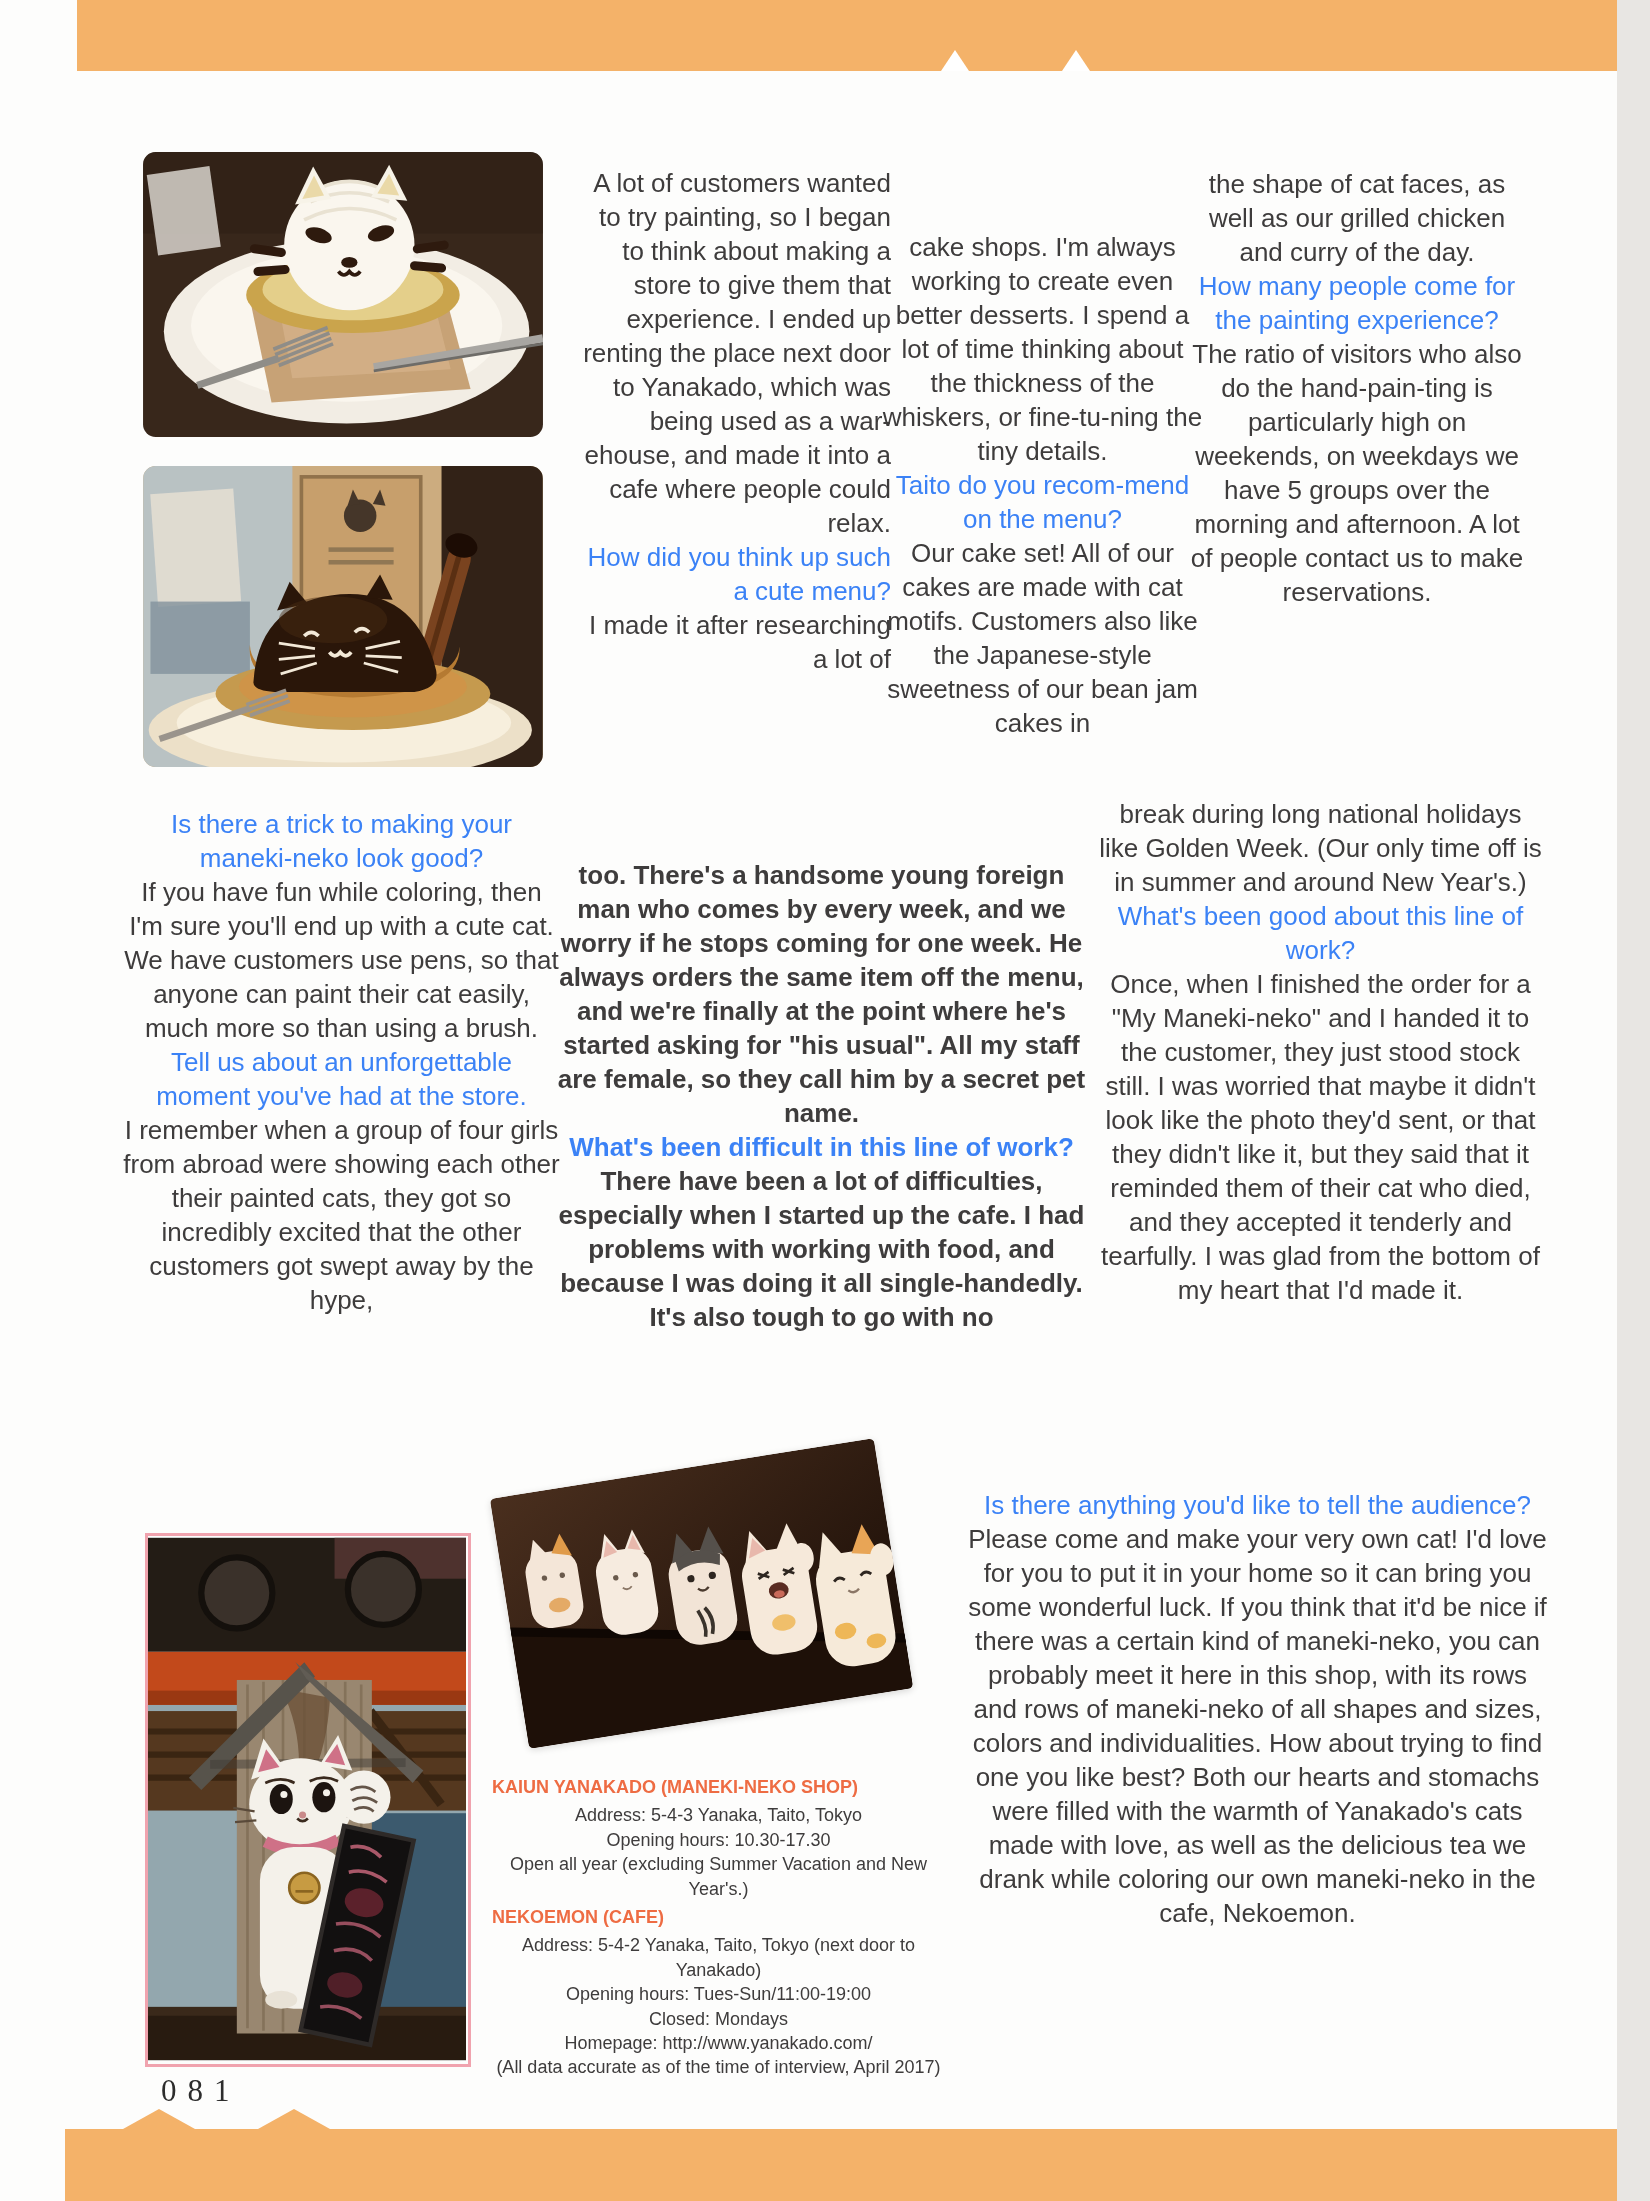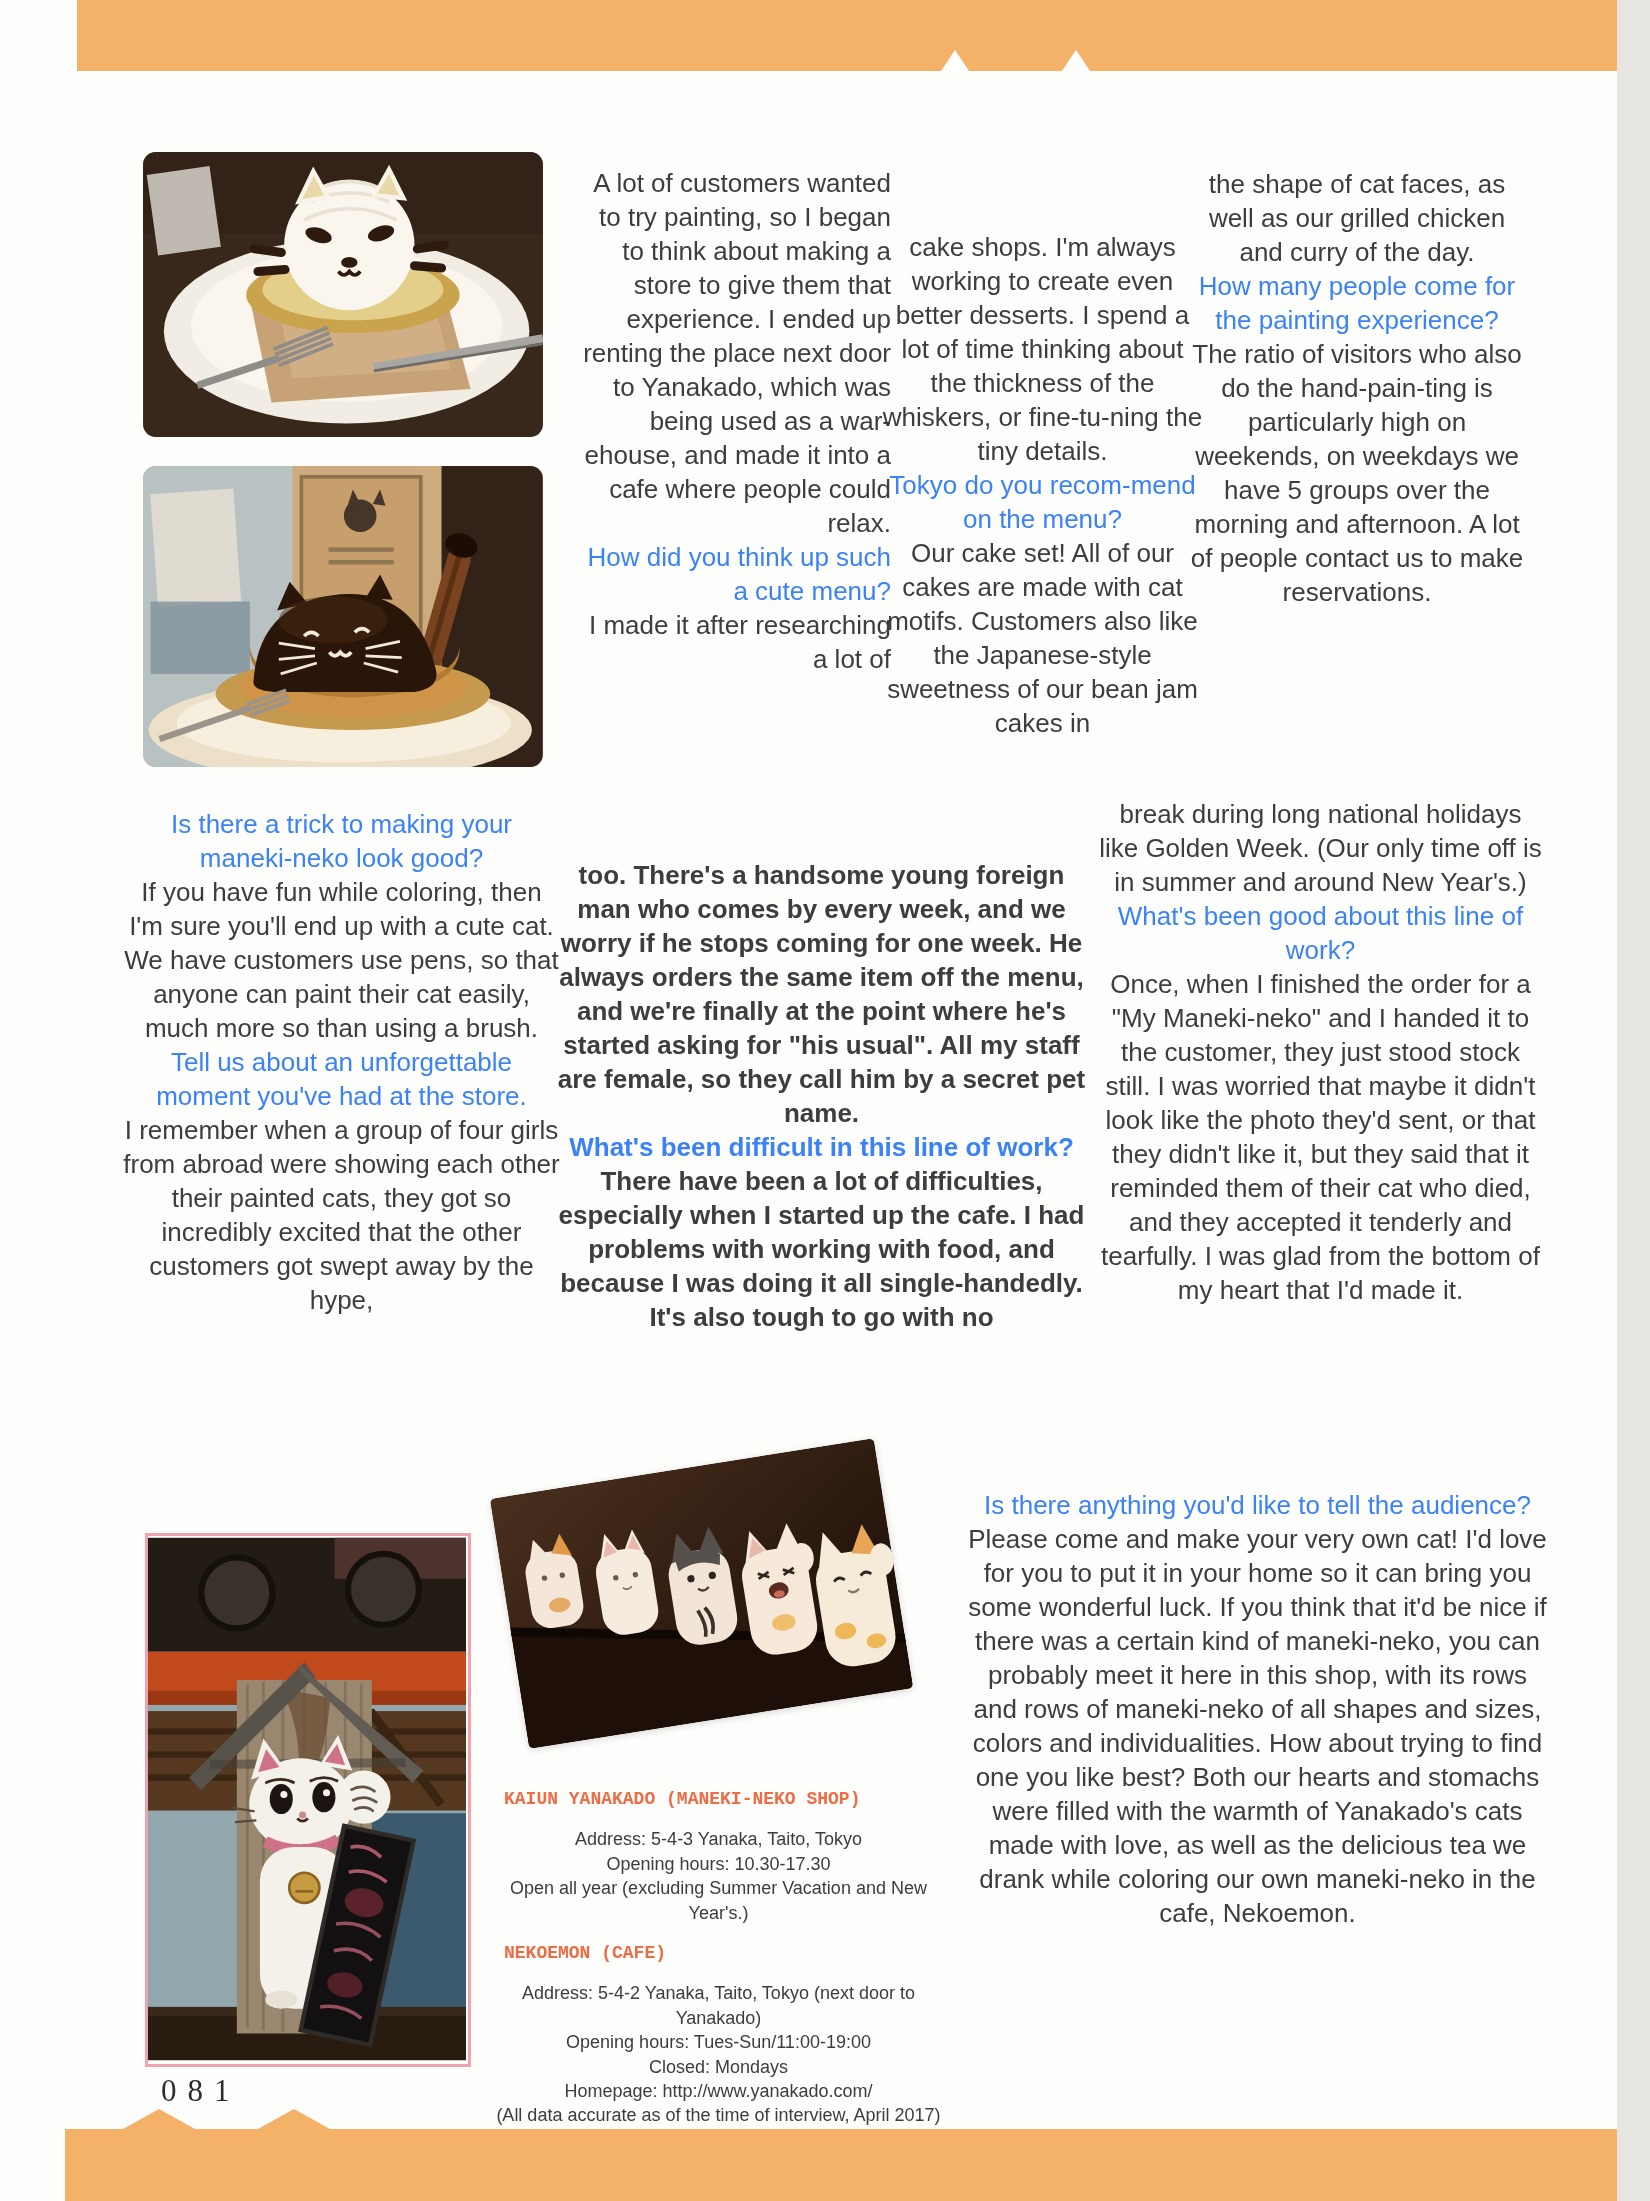--- a/index.html
+++ b/index.html
@@ -15,21 +15,21 @@
        border-left:36px solid transparent;border-right:36px solid transparent;
        border-bottom:20px solid #f4b269;}
   .photo{position:absolute;overflow:hidden;border-radius:12.7px;}
   .photo svg{display:block;}
   .col{position:absolute;text-align:center;font-size:26px;line-height:34px;}
   .col p{margin:0;}
   .q{color:#3b82f6;}
   .ans{color:#3e3c3c;}
   .shop-info{position:absolute;left:488px;top:1771px;width:461px;text-align:left;
              font-size:18px;line-height:24.4px;color:#3e3c3c;}
-  .shop-info h4{margin:16px;font-size:18px;line-height:24.4px;color:#ee6c43;font-weight:bold;font-family:Liberation Mono, monospace;}
+  .shop-info h4{margin:4px;font-size:18px;line-height:24.4px;color:#ee6c43;font-weight:bold;}
   .shop-info p{margin:0;text-align:center;}
   .shop-gap{margin-top:24.4px;}
   .page-number{position:absolute;left:161px;top:2073px;font-family:"Liberation Serif", serif;
                font-size:31px;letter-spacing:11px;color:#2c2c2c;}
   .figurines-wrap{position:absolute;left:507px;top:1467px;width:389px;height:253px;
                   transform:rotate(-9deg);overflow:hidden;border-radius:5.4px;
                   box-shadow:0 1.8px 7.2px rgba(0,0,0,0.15);}
   .signboard-frame{position:absolute;left:145px;top:1533px;width:326px;height:534px;
                    border:3.6px solid #f0a3ae;box-sizing:border-box;overflow:hidden;}
 </style>
@@ -115,21 +115,21 @@
     </svg>
   </div>
 
   <div class="col" style="left:579px;top:166px;width:312px;text-align:right;">
     <p class="ans">A lot of customers wanted to try painting, so I began to think about making a store to give them that experience. I ended up renting the place next door to Yanakado, which was being used as a war-ehouse, and made it into a cafe where people could relax.</p>
     <p class="q">How did you think up such a cute menu?</p>
     <p class="ans">I made it after researching a lot of</p>
   </div>
   <div class="col" style="left:882px;top:194px;width:321px;margin-top:36px;">
     <p class="ans">cake shops. I'm always working to create even better desserts. I spend a lot of time thinking about the thickness of the whiskers, or fine-tu-ning the tiny details.</p>
-    <p class="q">Tokyo do you recom-mend on the menu?</p>
+    <p class="q">Taito do you recom-mend on the menu?</p>
     <p class="ans">Our cake set! All of our cakes are made with cat motifs. Customers also like the Japanese-style sweetness of our bean jam cakes in</p>
   </div>
   <div class="col" style="left:1185px;top:167px;width:344px;">
     <p class="ans">the shape of cat faces, as well as our grilled chicken and curry of the day.</p>
     <p class="q">How many people come for the painting experience?</p>
     <p class="ans">The ratio of visitors who also do the hand-pain-ting is particularly high on weekends, on weekdays we have 5 groups over the morning and afternoon. A lot of people contact us to make reservations.</p>
   </div>
 
   <div class="col" style="left:122px;top:807px;width:439px;">
     <p class="q">Is there a trick to making your maneki-neko look good?</p>

